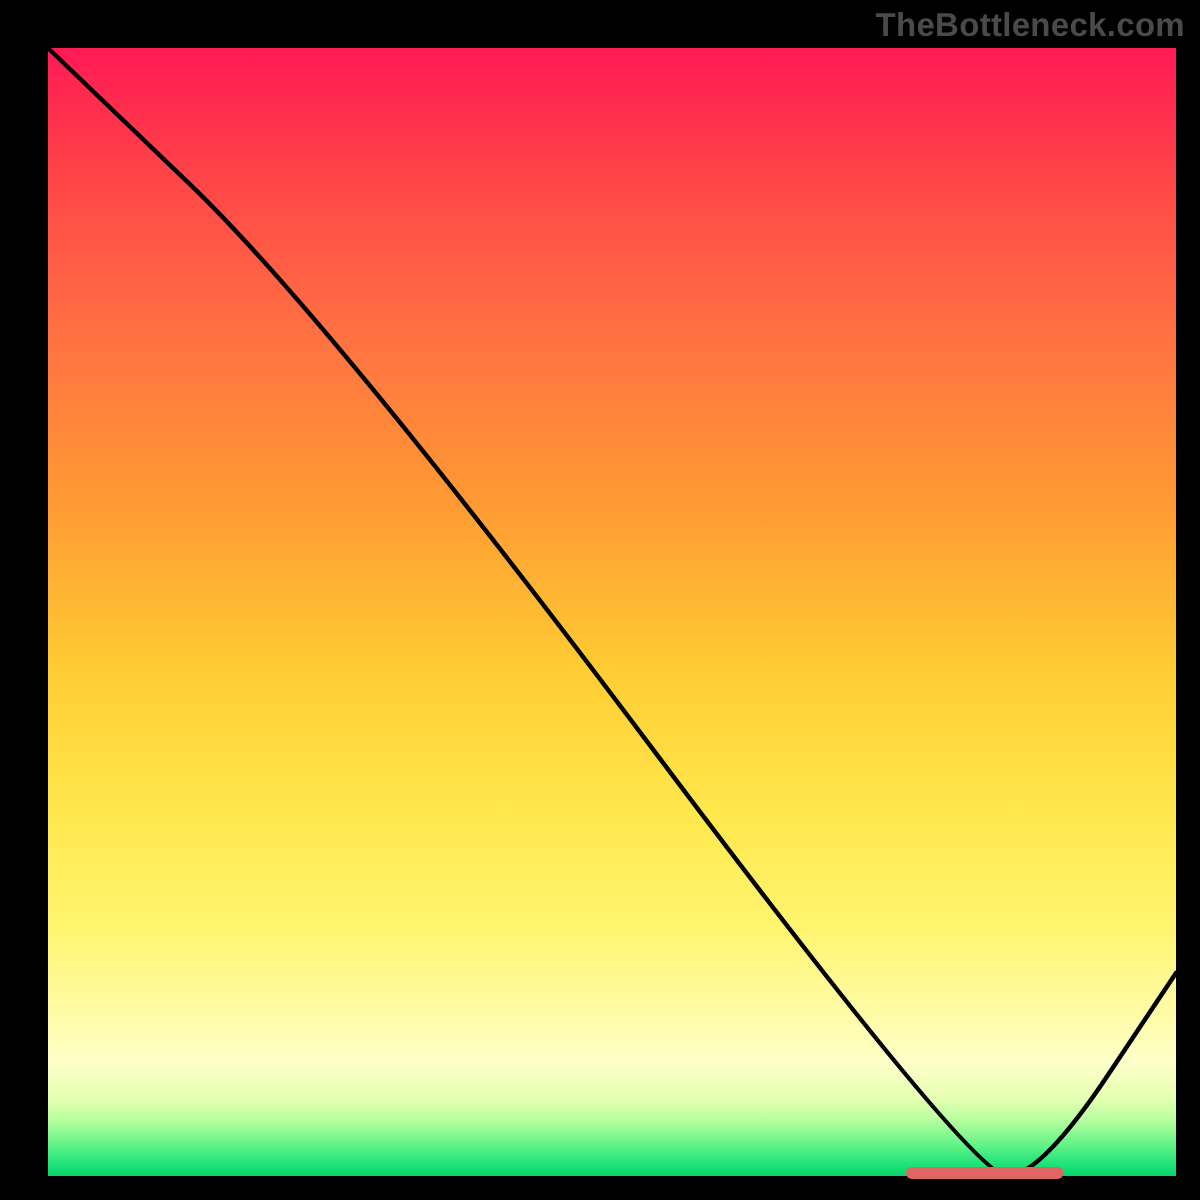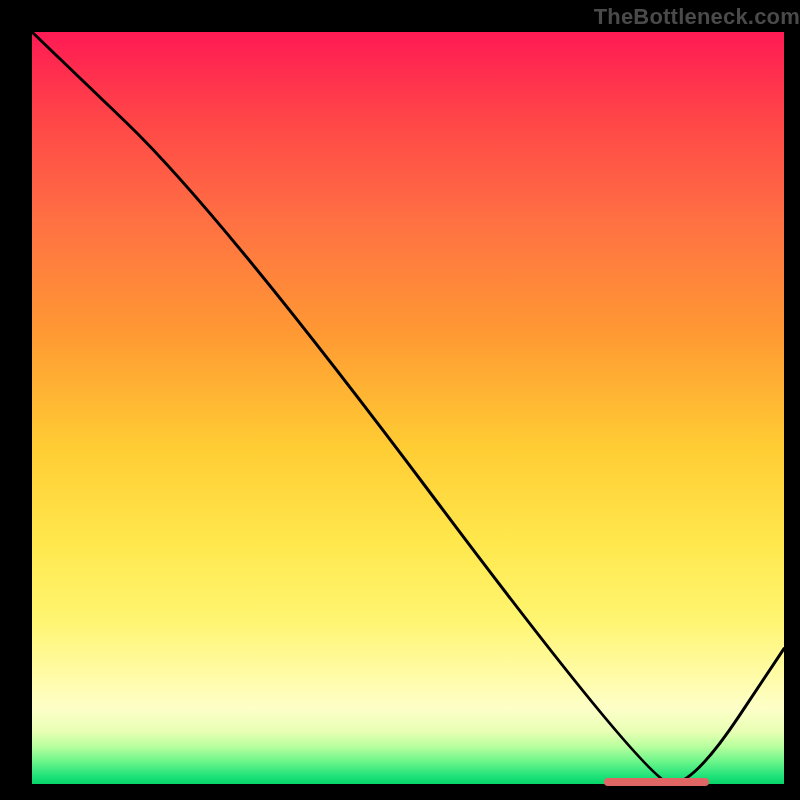--- a/index.html
+++ b/index.html
@@ -13,21 +13,21 @@
   }
   .frame {
     position: relative;
     width: 800px;
     height: 800px;
     background: #000;
   }
   .watermark {
     position: absolute;
     top: 4px;
-    right: 0;
+    right: 10px;
     color: #4a4a4a;
     font-size: 22px;
     font-weight: bold;
     letter-spacing: 0.2px;
     z-index: 20;
   }
   .plot-area {
     position: absolute;
     left: 32px;
     top: 32px;

